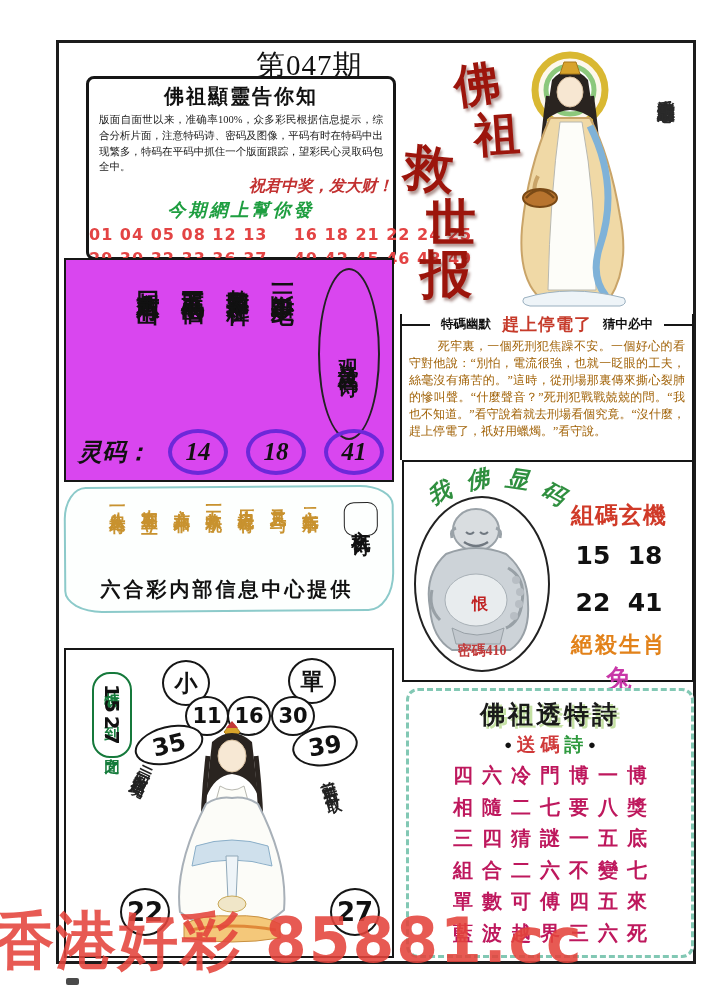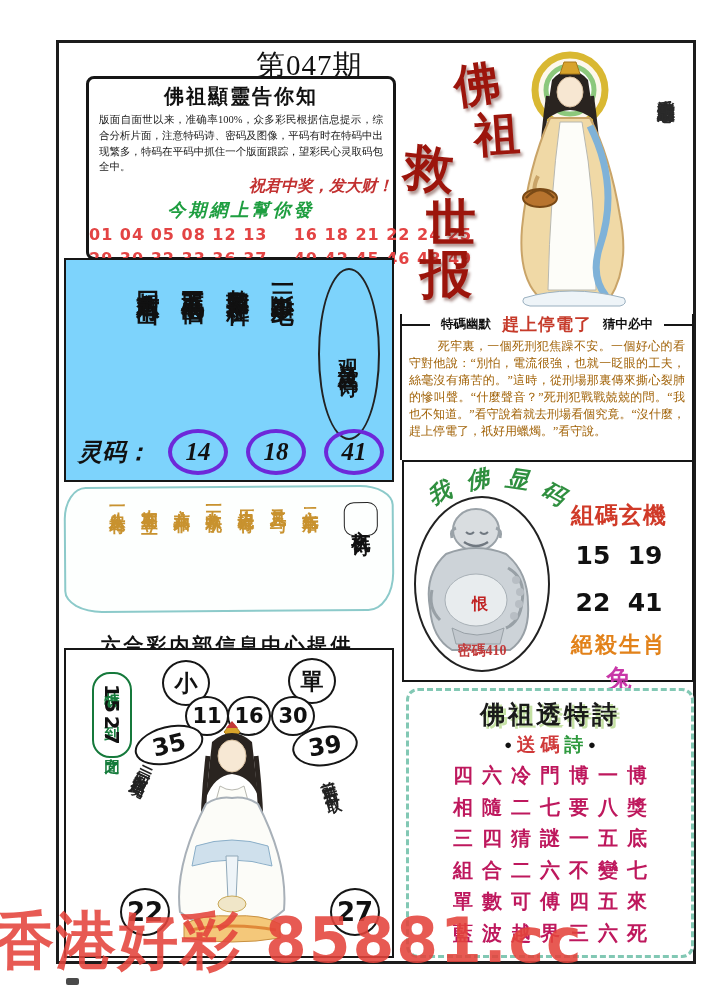--- a/index.html
+++ b/index.html
@@ -13,40 +13,40 @@
   
   .notice-box{position:absolute;left:86px;top:76px;width:304px;height:178px;border:3px solid #161616;border-radius:8px;background:#fff;}
   .notice-title{text-align:center;font-size:20px;font-weight:800;letter-spacing:2px;margin-top:4px;}
   .notice-body{margin:2px 10px 0;font-size:10.5px;line-height:1.5;text-align:justify;color:#1a1a1a;}
   .notice-wish{text-align:right;padding-right:0;color:#c23030;font-size:16px;font-weight:800;font-style:italic;margin-top:1px;}
   .notice-slogan{text-align:center;color:#1e9e40;font-size:18px;font-weight:800;font-style:italic;letter-spacing:3px;margin-top:1px;}
   .notice-numbers{text-align:center;color:#e34444;font-weight:800;font-size:16px;line-height:1.35;margin-top:2px;
                   white-space:pre;font-family:"DejaVu Sans",sans-serif;letter-spacing:1px;}
 
   
-  .gy-box{position:absolute;left:64px;top:258px;width:326px;height:220px;border:2.5px solid #161616;background:#7dd3fc;}
+  .gy-box{position:absolute;left:64px;top:258px;width:326px;height:220px;border:2.5px solid #161616;background:#d946ef;}
   .gy-oval{position:absolute;right:12px;top:8px;width:58px;height:168px;border:2px solid #222;border-radius:50%;
            display:flex;align-items:center;justify-content:center;}
   .gy-oval span{writing-mode:vertical-rl;font-size:20px;font-weight:800;letter-spacing:5px;}
   .gy-poem{position:absolute;right:88px;top:12px;height:164px;writing-mode:vertical-rl;white-space:pre-line;
            font-size:23px;font-weight:800;line-height:1.95;letter-spacing:2px;}
   .gy-lingma{position:absolute;left:12px;bottom:5px;display:flex;align-items:center;}
   .gy-lingma-label{font-size:24px;font-weight:800;font-style:italic;}
   .gy-num{display:inline-block;width:52px;height:38px;line-height:38px;border:4px solid #6d28d9;border-radius:50%;
           text-align:center;margin-left:18px;font-size:25px;font-weight:800;font-style:italic;}
 
   
   .xj-banner{position:absolute;left:64px;top:486px;width:326px;height:122px;border:2px solid #8ccaca;background:#fdfffe;
              border-radius:22px 34px 26px 38px / 32px 20px 38px 22px;transform:rotate(-.4deg);}
   .xj-label{position:absolute;right:14px;top:15px;border:1.5px solid #222;border-radius:10px;padding:7px 3px;}
   .xj-label span{writing-mode:vertical-rl;font-size:19px;font-weight:800;letter-spacing:3px;}
   .xj-poem{position:absolute;right:66px;top:8px;height:106px;writing-mode:vertical-rl;white-space:pre-line;
            font-size:16.5px;font-weight:800;color:#c8922f;line-height:1.95;letter-spacing:2px;}
 
-  .provider-line{position:absolute;left:64px;top:632px;width:326px;text-align:center;font-size:20px;font-weight:800;letter-spacing:3px;}
+  .provider-line{position:absolute;left:64px;top:576px;width:326px;text-align:center;font-size:20px;font-weight:800;letter-spacing:3px;}
 
   
   .bl-box{position:absolute;left:64px;top:648px;width:326px;height:306px;border:2.5px solid #161616;background:#fff;}
   .bl-capsule{position:absolute;left:26px;top:22px;width:36px;border:2px solid #15793b;border-radius:18px;
               display:flex;justify-content:center;padding:6px 0;}
   .bl-capsule .vt{writing-mode:vertical-rl;line-height:1;}
   .bl-capsule .g{color:#167c3c;font-size:15px;font-weight:800;letter-spacing:2px;}
   .bl-capsule .b{color:#111;font-size:20px;font-weight:800;font-family:"DejaVu Sans",sans-serif;letter-spacing:1px;}
   .circ{position:absolute;border:2.5px solid #161616;border-radius:50%;display:flex;align-items:center;justify-content:center;
         font-weight:800;background:#fff;}
@@ -249,21 +249,21 @@
         <circle cx="103" cy="106" r="4" fill="#b8bec4"></circle>
           <circle cx="98" cy="118" r="4" fill="#b8bec4"></circle>
         <path d="M36,130 q24,14 52,0 l-4,16 l-44,0 Z" fill="#c2c8ce" stroke="#98a0a6"></path>
         <path d="M16,92 q-4,18 8,30" fill="none" stroke="#98a0a6" stroke-width="3"></path>
       </svg>
       <span class="jade-belly-char">恨</span>
       <div class="jade-code">密碼410</div>
     </div>
     <div class="jade-right">
       <div class="jade-group">組碼玄機</div>
-      <div class="jade-nums">15  19</div>
+      <div class="jade-nums">15  18</div>
       <div class="jade-nums">22  41</div>
       <div class="jade-kill">絕殺生肖</div>
       <div class="jade-zodiac">兔</div>
     </div>
   </div>
 
   <div class="tt-box">
     <div class="tt-title">佛祖透特詩</div>
     <div class="tt-sub">
       <span class="dot">●</span>

